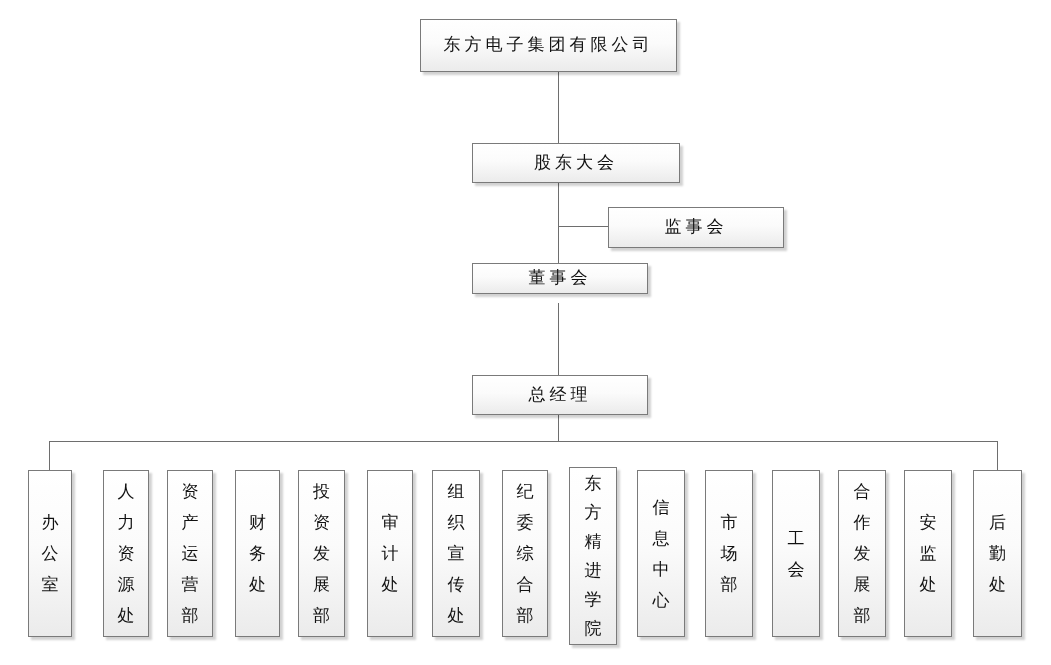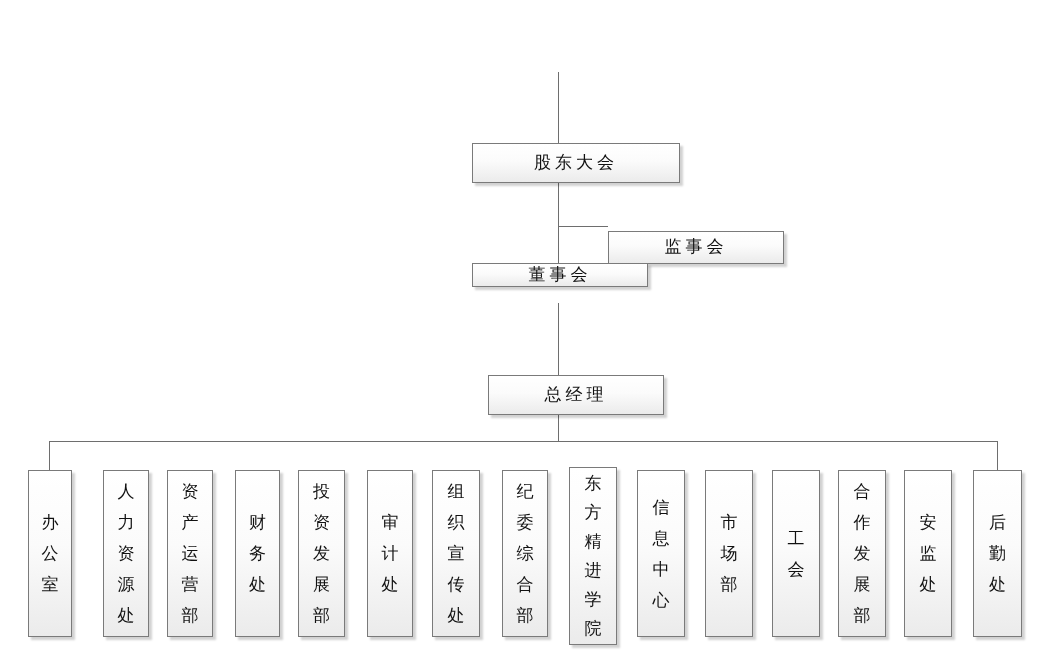--- a/index.html
+++ b/index.html
@@ -51,28 +51,29 @@
 
   <div class="vline" style="left:558px; top:72px;  height:71px;"></div>
   <div class="vline" style="left:558px; top:183px; height:80px;"></div>
   <div class="hline" style="left:558px; top:226px; width:50px;"></div>
   <div class="vline" style="left:558px; top:303px; height:72px;"></div>
   <div class="vline" style="left:558px; top:415px; height:26px;"></div>
   <div class="hline" style="left:49px;  top:441px; width:949px;"></div>
   <div class="vline" style="left:49px;  top:441px; height:29px;"></div>
   <div class="vline" style="left:997px; top:441px; height:30px;"></div>
 
+  <div class="node h" style="left:420px; top:19px;  width:257px; height:53px;">东方电子集团有限公司</div>
 
   <div class="node h" style="left:472px; top:143px; width:208px; height:40px;">股东大会</div>
 
-  <div class="node h" style="left:608px; top:207px; width:176px; height:33px;margin-top:24px;">监事会</div>
+  <div class="node h" style="left:608px; top:207px; width:176px; height:41px;">监事会</div>
 
-  <div class="node h" style="left:472px; top:263px; width:176px; height:24px;">董事会</div>
+  <div class="node h" style="left:472px; top:263px; width:176px; height:31px;">董事会</div>
 
-  <div class="node h" style="left:472px; top:375px; width:176px; height:40px;margin-left:16px;">总经理</div>
+  <div class="node h" style="left:472px; top:375px; width:176px; height:40px;">总经理</div>
 
   <div id="departments">
       <div class="vnode" style="left: 28px; width: 44px; top: 470px; height: 167px;">
         <span>办</span>
         <span>公</span>
         <span>室</span>
       </div>
       <div class="vnode" style="left: 103px; width: 46px; top: 470px; height: 167px;">
         <span>人</span>
         <span>力</span>

